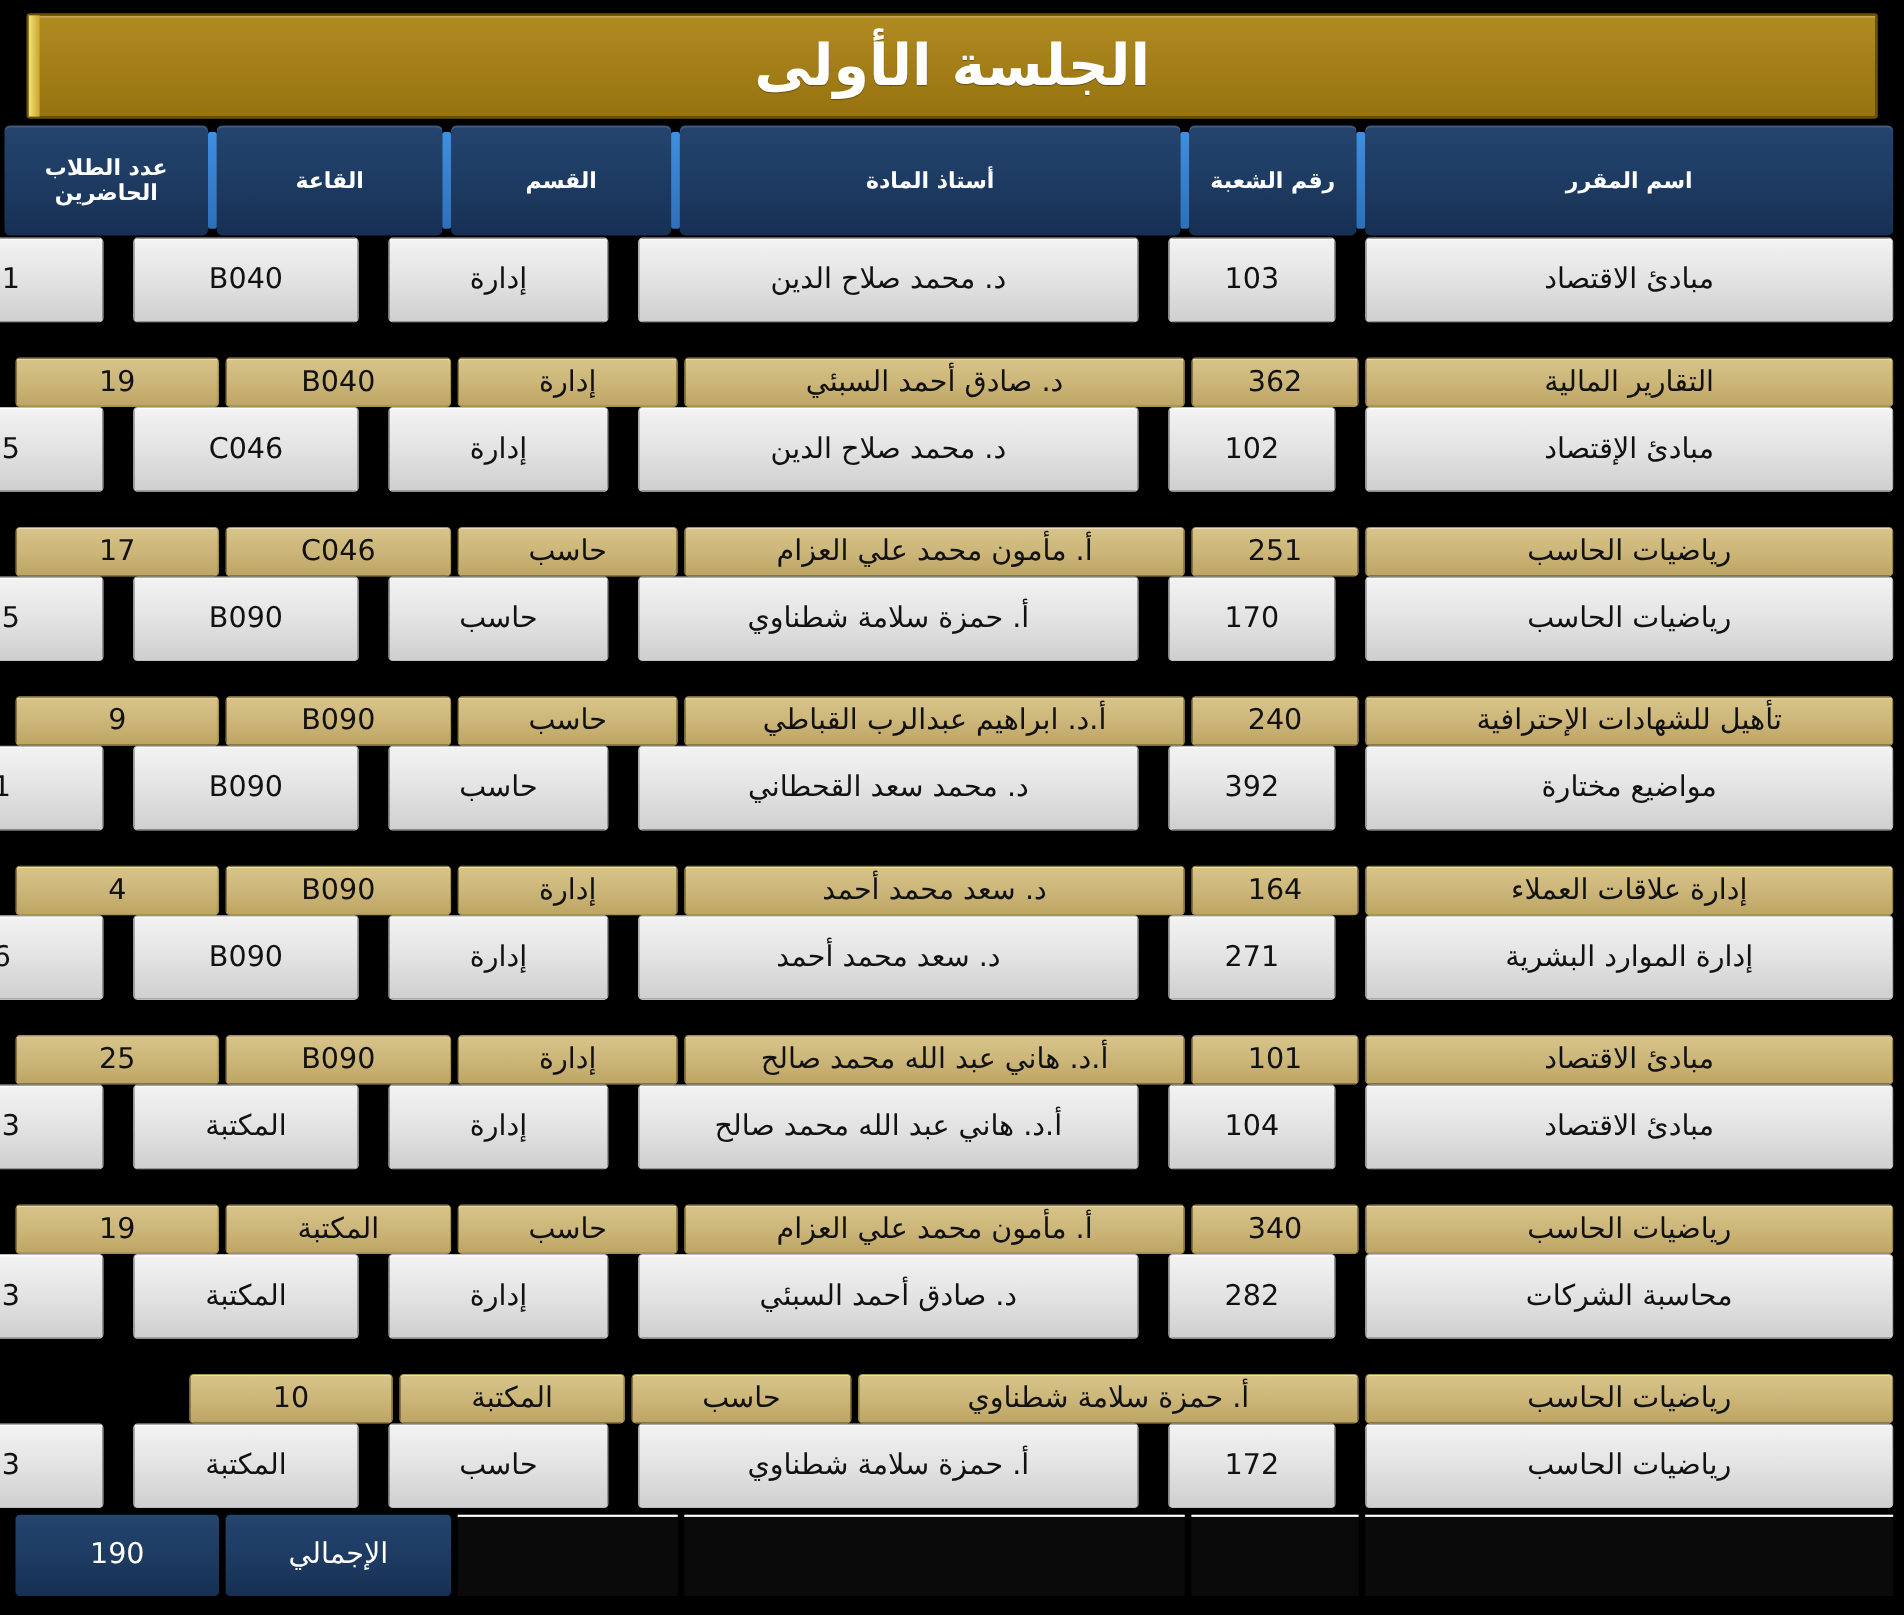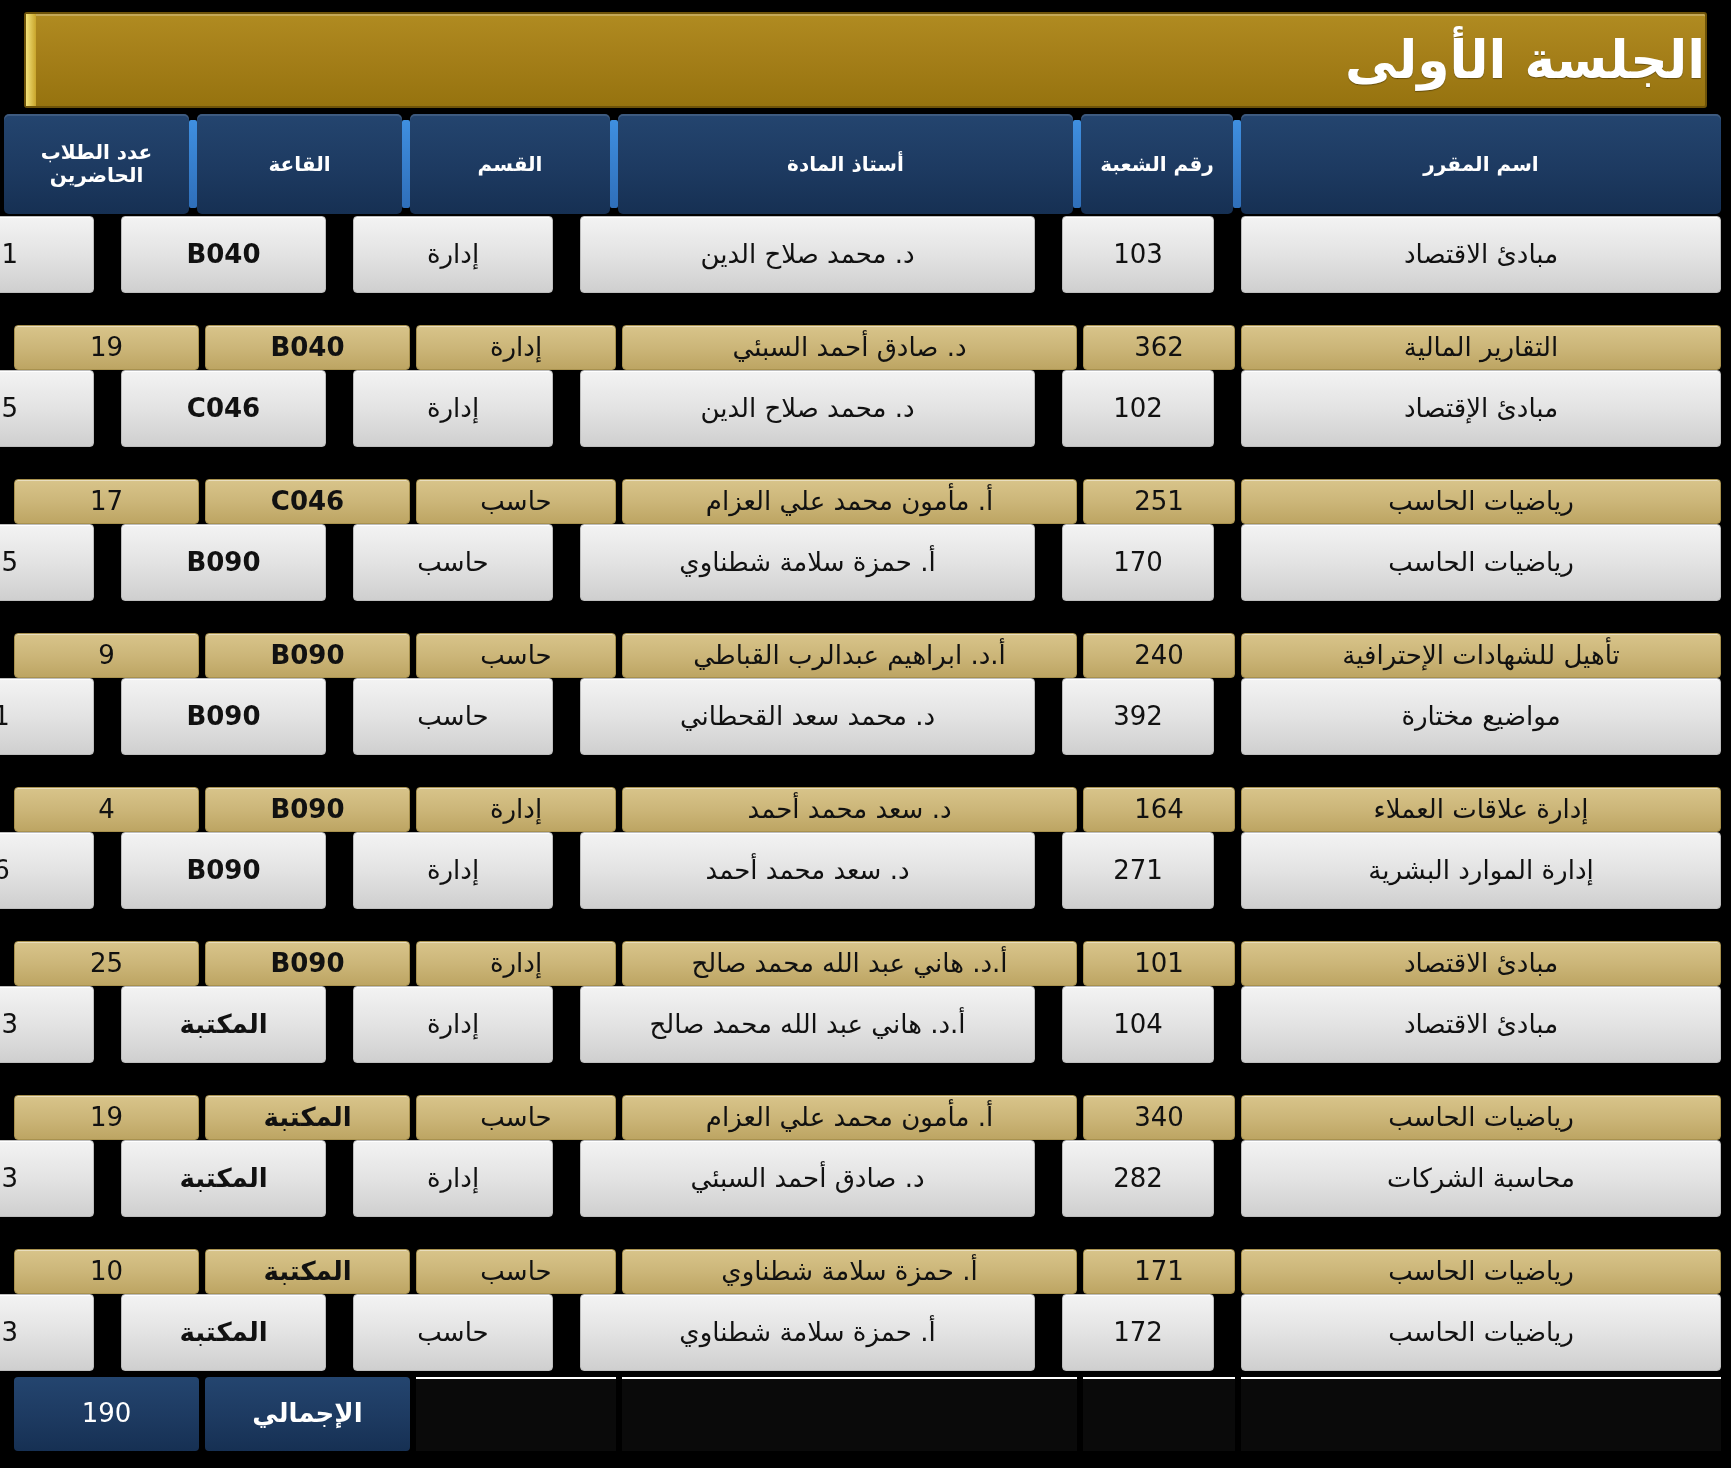--- a/index.html
+++ b/index.html
@@ -21,20 +21,21 @@
 
   
   .title-bar {
     height: 96px;
     margin: 4px 14px 6px 14px;
     background: linear-gradient(180deg,#b08b21 0%, #a57f19 45%, #96730f 100%);
     border: 2px solid #6d5209;
     border-radius: 3px;
     display: flex;
     align-items: center;
+    justify-content: center;
     position: relative;
     box-shadow: inset 0 2px 0 rgba(255,255,255,0.25);
   }
   .title-bar .edge-left {
     position: absolute;
     left: 0; top: 0; bottom: 0;
     width: 10px;
     background: linear-gradient(90deg,#f2e27a,#c9a52c);
   }
   .title-text {
@@ -68,21 +69,21 @@
     color: #111111;
     border-radius: 4px;
     padding: 2px 8px;
     line-height: 1.15;
   }
   
   .c-course { flex: 0 0 480px; }
   .c-section { flex: 0 0 152px; }
   .c-teacher { flex: 0 0 455px; }
   .c-dept    { flex: 0 0 200px; }
-  .c-hall    { flex: 0 0 205px; font-weight: bold; }
+  .c-hall    { flex: 0 0 205px; }
   .c-count   { flex: 0 0 185px; }
 
   
   .row.header .cell {
     background: linear-gradient(180deg,#24456f 0%, #1d3a61 55%, #163053 100%);
     color: #ffffff;
     font-size: 20px;
     font-weight: bold;
     border-radius: 5px;
     position: relative;
@@ -254,21 +255,20 @@
         <div class="row light">
           <div class="cell c-course">محاسبة الشركات</div>
           <div class="cell c-section">282</div>
           <div class="cell c-teacher">د. صادق أحمد السبئي</div>
           <div class="cell c-dept">إدارة</div>
           <div class="cell c-hall">المكتبة</div>
           <div class="cell c-count">13</div>
         </div>
         <div class="row gold">
           <div class="cell c-course">رياضيات الحاسب</div>
-          <div class="cell c-section">171</div>
           <div class="cell c-teacher">أ. حمزة سلامة شطناوي</div>
           <div class="cell c-dept">حاسب</div>
           <div class="cell c-hall">المكتبة</div>
           <div class="cell c-count">10</div>
         </div>
         <div class="row light">
           <div class="cell c-course">رياضيات الحاسب</div>
           <div class="cell c-section">172</div>
           <div class="cell c-teacher">أ. حمزة سلامة شطناوي</div>
           <div class="cell c-dept">حاسب</div>

